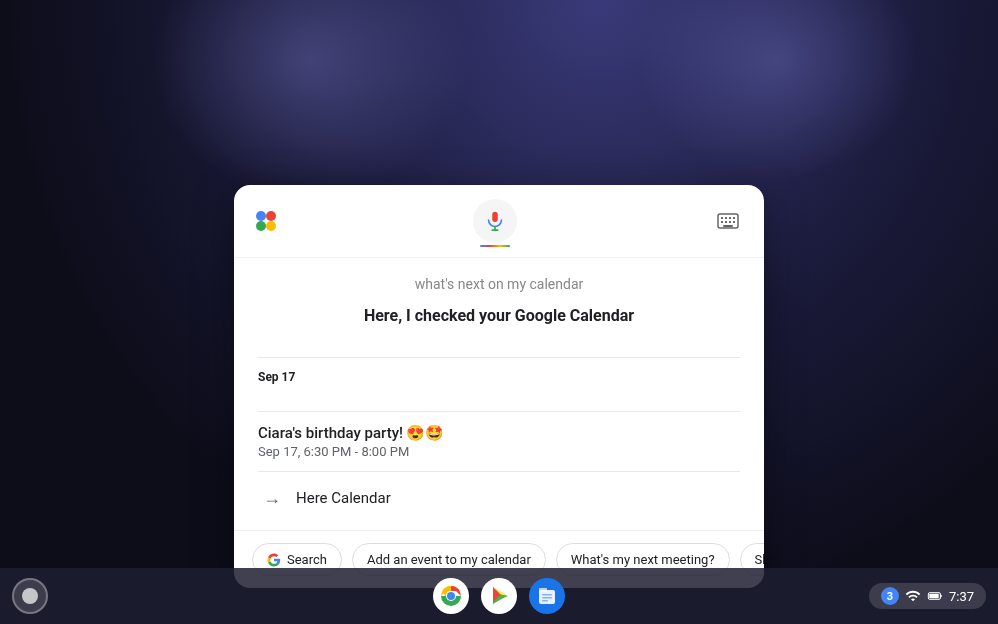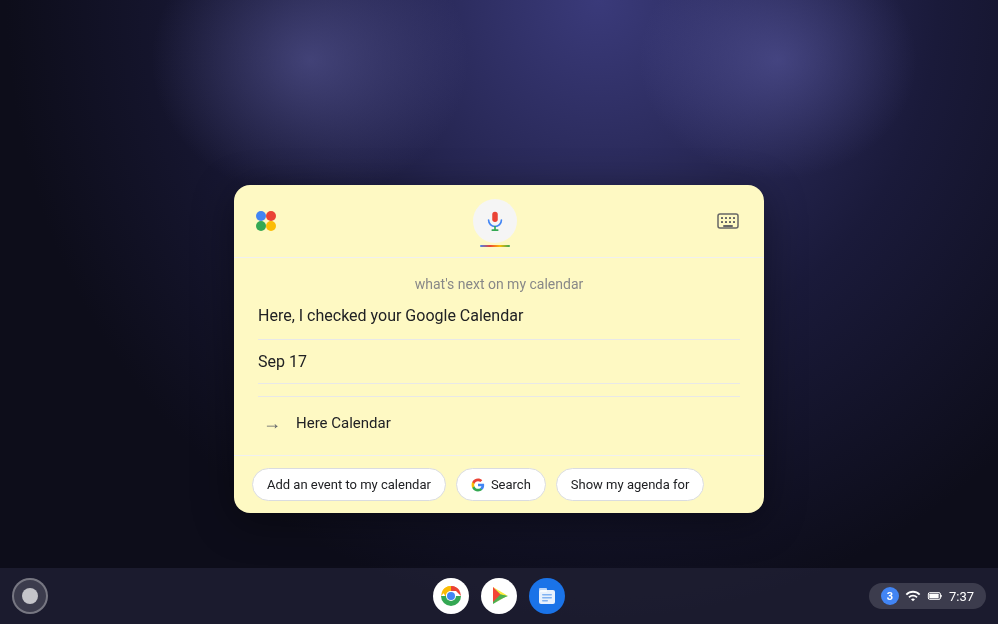--- a/index.html
+++ b/index.html
@@ -138,21 +138,21 @@
       background: rgba(255,255,255,0.7);
     }
 
     
     .assistant-dialog {
       position: absolute;
       top: 185px;
       left: 50%;
       transform: translateX(-50%);
       width: 530px;
-      background: #fef9c3;
+      background: #ffffff;
       border-radius: 16px;
       box-shadow: 0 8px 40px rgba(0,0,0,0.4);
       overflow: hidden;
       z-index: 50;
     }
 
     
     .dialog-header {
       display: flex;
       align-items: center;
@@ -211,30 +211,31 @@
 
     .query-text {
       text-align: center;
       color: #888;
       font-size: 14px;
       margin-bottom: 14px;
     }
 
     .response-title {
       font-size: 16px;
-      font-weight: 400;
+      font-weight: 700;
       color: #202124;
-      margin-bottom: 14px;
+      margin-bottom: 32px;
+      text-align: center;
     }
 
     .section-date {
-      font-size: 16px;
-      font-weight: 400;
+      font-size: 12px;
+      font-weight: 700;
       color: #202124;
-      margin-bottom: 12px;
+      margin-bottom: 27px;
     }
 
     .divider {
       height: 1px;
       background: #e8e8e8;
       margin: 12px 0;
     }
 
     .event-item {
       margin-bottom: 4px;
@@ -369,45 +370,52 @@
   <div class="dialog-content">
     <div class="query-text">what's next on my calendar</div>
     <div class="response-title">Here, I checked your Google Calendar</div>
 
     <div class="divider"></div>
 
     <div class="section-date">Sep 17</div>
 
     <div class="divider"></div>
 
+    <div class="event-item">
+      <div class="event-title">Ciara's birthday party! 😍🤩</div>
+      <div class="event-time">Sep 17, 6:30 PM - 8:00 PM</div>
+    </div>
 
     <div class="divider"></div>
 
     <div class="open-calendar-row">
       <div class="arrow-icon">→</div>
       <div class="open-calendar-text">Here Calendar</div>
     </div>
   </div>
 
   <div class="suggestions-row">
-
-    <div class="suggestion-chip">
-      <span>Add an event to my calendar</span>
-    </div>
 
     <div class="suggestion-chip">
       <svg width="14" height="14" viewBox="0 0 24 24">
         <path d="M22.56 12.25c0-.78-.07-1.53-.2-2.25H12v4.26h5.92c-.26 1.37-1.04 2.53-2.21 3.31v2.77h3.57c2.08-1.92 3.28-4.74 3.28-8.09z" fill="#4285F4"></path>
         <path d="M12 23c2.97 0 5.46-.98 7.28-2.66l-3.57-2.77c-.98.66-2.23 1.06-3.71 1.06-2.86 0-5.29-1.93-6.16-4.53H2.18v2.84C3.99 20.53 7.7 23 12 23z" fill="#34A853"></path>
         <path d="M5.84 14.09c-.22-.66-.35-1.36-.35-2.09s.13-1.43.35-2.09V7.07H2.18C1.43 8.55 1 10.22 1 12s.43 3.45 1.18 4.93l2.85-2.22.81-.62z" fill="#FBBC05"></path>
         <path d="M12 5.38c1.62 0 3.06.56 4.21 1.64l3.15-3.15C17.45 2.09 14.97 1 12 1 7.7 1 3.99 3.47 2.18 7.07l3.66 2.84c.87-2.6 3.3-4.53 6.16-4.53z" fill="#EA4335"></path>
       </svg>
       <span>Search</span>
     </div>
 
+    <div class="suggestion-chip">
+      <span>Add an event to my calendar</span>
+    </div>
+
+    <div class="suggestion-chip">
+      <span>What's my next meeting?</span>
+    </div>
 
     <div class="suggestion-chip">
       <span>Show my agenda for</span>
     </div>
   </div>
 
 </div>
 
 <div class="shelf">
 

